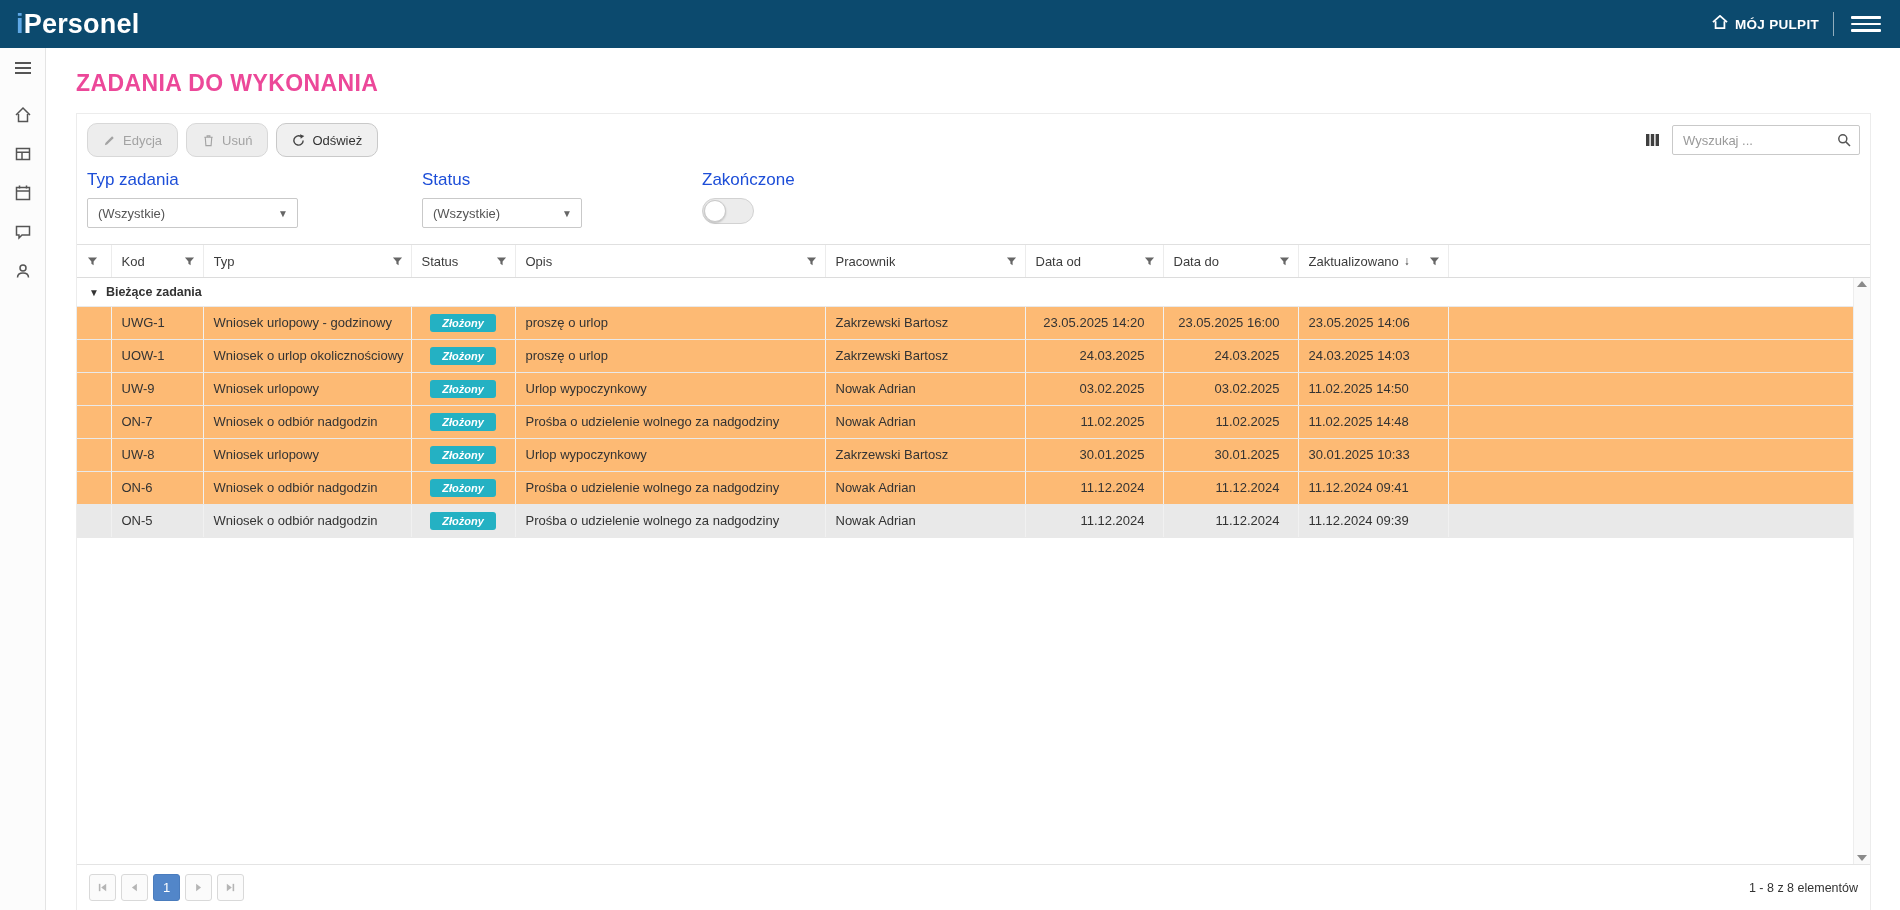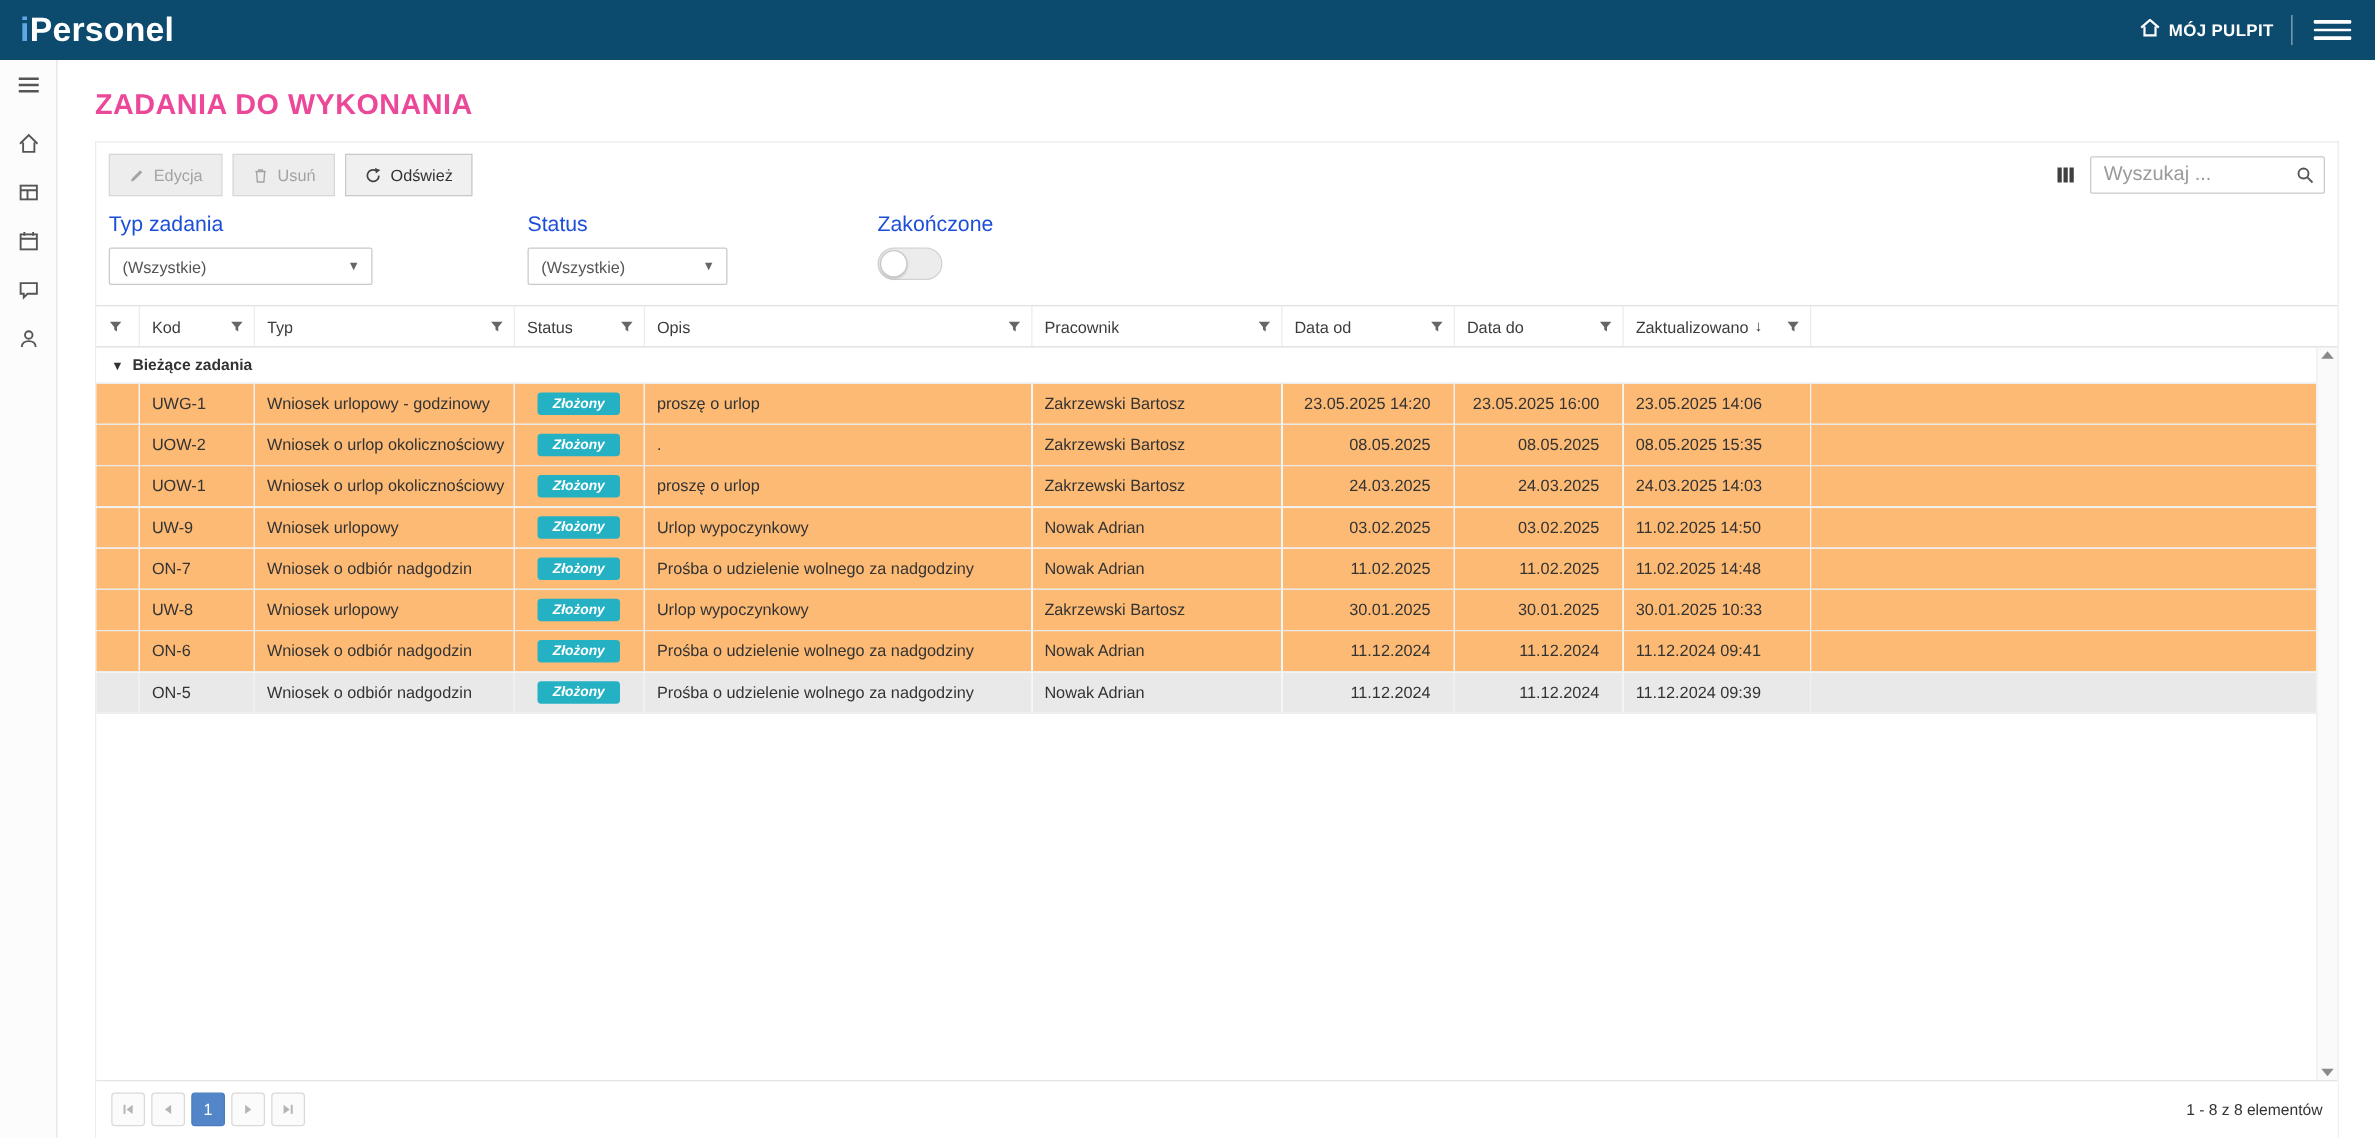--- a/index.html
+++ b/index.html
@@ -33,29 +33,29 @@
   .page-title { font-size: 23px; font-weight: 700; color: #ec4899; letter-spacing: .4px;
     margin-bottom: 16px; }
 
   .grid { flex: 1; display: flex; flex-direction: column; min-height: 0;
     border: 1px solid #ececec; border-bottom: none; background: #fff; }
 
   
   .toolbar { display: flex; align-items: center; gap: 8px; padding: 9px 10px; }
   .btn { display: inline-flex; align-items: center; gap: 7px; height: 32px; padding: 16px 15px;
     font-size: 13px; color: #333; background: #f0f0f0; border: 1px solid #c9c9c9;
-    border-radius: 0; cursor: pointer; font-family: inherit; }
+    border-radius: 10px; cursor: pointer; font-family: inherit; }
   .btn.disabled { color: #a3a3a3; background: #ededed; border-color: #d8d8d8; }
   .btn svg { display: block; }
   .toolbar-right { margin-left: auto; display: flex; align-items: center; gap: 12px; }
   .colmenu { cursor: pointer; display: flex; align-items: center; }
   .search { display: flex; align-items: center; height: 30px; width: 188px; background: #fff;
     border: 1px solid #c9c9c9; border-radius: 2px; }
   .search input { flex: 1; min-width: 0; border: none; outline: none; padding: 0 10px;
-    font-size: 16px; color: #a16207; font-family: inherit; background: transparent; }
+    font-size: 13px; color: #a16207; font-family: inherit; background: transparent; }
   .search input::placeholder { color: #9a9a9a; }
   .search-btn { width: 30px; height: 100%; display: flex; align-items: center; justify-content: center;
     cursor: pointer; background: transparent; border: none; }
 
   
   .filters { display: flex; padding: 4px 10px 16px 10px; }
   .fgroup { display: flex; flex-direction: column; gap: 8px; }
   .fgroup.g1 { width: 211px; margin-right: 124px; }
   .fgroup.g2 { width: 160px; margin-right: 120px; }
   .flabel { font-size: 17px; color: #1d4ed8; }
@@ -407,32 +407,20 @@
           <td>Wniosek urlopowy - godzinowy</td>
           <td class="c-status-cell"><span class="badge">Złożony</span></td>
           <td>proszę o urlop</td>
           <td>Zakrzewski Bartosz</td>
           <td class="num">23.05.2025 14:20</td>
           <td class="num">23.05.2025 16:00</td>
           <td>23.05.2025 14:06</td>
           <td></td>
         </tr>
 
-        <tr class="data-row">
-          <td></td>
-          <td>UOW-2</td>
-          <td>Wniosek o urlop okolicznościowy</td>
-          <td class="c-status-cell"><span class="badge">Złożony</span></td>
-          <td>.</td>
-          <td>Zakrzewski Bartosz</td>
-          <td class="num">08.05.2025</td>
-          <td class="num">08.05.2025</td>
-          <td>08.05.2025 15:35</td>
-          <td></td>
-        </tr>
 
         <tr class="data-row">
           <td></td>
           <td>UOW-1</td>
           <td>Wniosek o urlop okolicznościowy</td>
           <td class="c-status-cell"><span class="badge">Złożony</span></td>
           <td>proszę o urlop</td>
           <td>Zakrzewski Bartosz</td>
           <td class="num">24.03.2025</td>
           <td class="num">24.03.2025</td>

